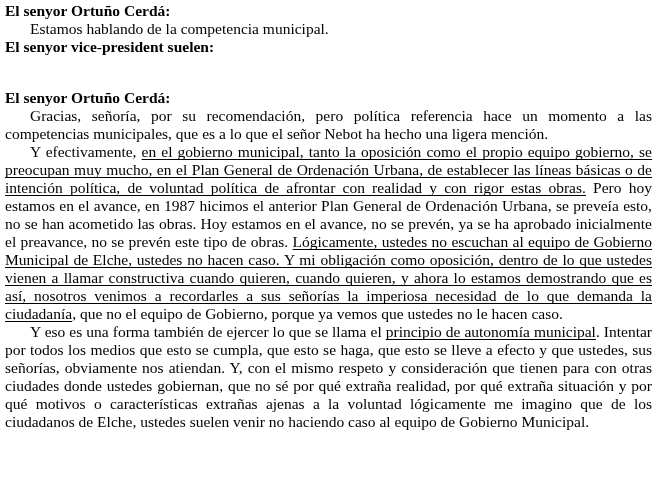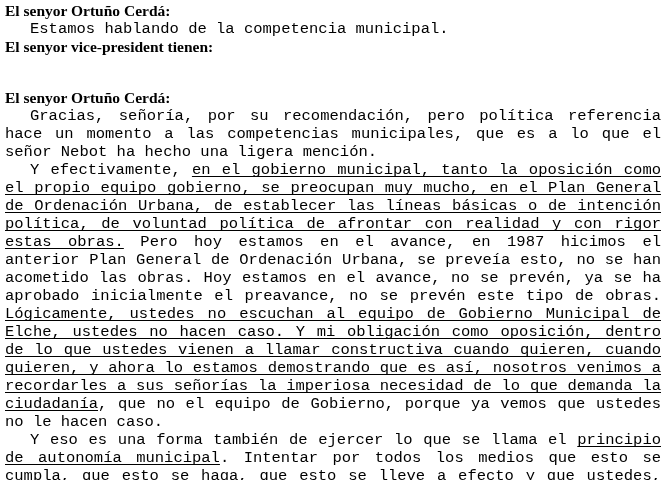--- a/index.html
+++ b/index.html
@@ -5,50 +5,49 @@
   html, body { margin: 0; padding: 0; background: #ffffff; }
   .page {
     width: 666px;
     height: 480px;
     box-sizing: border-box;
     background: #ffffff;
     color: #000000;
     font-family: "Liberation Serif", "DejaVu Serif", serif;
     font-size: 15.5px;
     line-height: 18px;
-    padding: 2px 5px 2px 5px;
+    padding: 2px 14px 2px 5px;
     overflow: hidden;
   }
   .speaker {
     font-weight: bold;
     margin: 0;
     text-align: left;
     font-size: 15.5px;
     line-height: 18px;
   }
   .para {
     margin: 0;
     text-align: justify;
     text-indent: 25px;
-    font-family: Liberation Mono, monospace;
   }
   .spacer { height: 33px; }
   .run-underline { text-decoration: underline; text-decoration-skip-ink: none; text-underline-offset: 2px; }
   .run-normal { text-decoration: none; }
 </style>
 </head>
 <body>
 
 <div class="page">
 
   <h3 class="speaker">El senyor Ortuño Cerdá:</h3>
 
   <p class="para"><span class="run-normal">Estamos hablando de la competencia municipal.</span></p>
 
-  <h3 class="speaker">El senyor vice-president tienen:</h3>
+  <h3 class="speaker">El senyor vice-president suelen:</h3>
 
 
   <div class="spacer"></div>
 
   <h3 class="speaker">El senyor Ortuño Cerdá:</h3>
 
   <p class="para"><span class="run-normal">Gracias, señoría, por su recomendación, pero política referencia hace un momento a las competencias municipales, que es a lo que el señor Nebot ha hecho una ligera mención.</span></p>
 
   <p class="para"><span class="run-normal">Y efectivamente, </span><span class="run-underline">en el gobierno municipal, tanto la oposición como el propio equipo gobierno, se preocupan muy mucho, en el Plan General de Ordenación Urbana, de establecer las líneas básicas o de intención política, de voluntad política de afrontar con realidad y con rigor estas obras.</span><span class="run-normal"> Pero hoy estamos en el avance, en 1987 hicimos el anterior Plan General de Ordenación Urbana, se preveía esto, no se han acometido las obras. Hoy estamos en el avance, no se prevén, ya se ha aprobado inicialmente el preavance, no se prevén este tipo de obras. </span><span class="run-underline">Lógicamente, ustedes no escuchan al equipo de Gobierno Municipal de Elche, ustedes no hacen caso. Y mi obligación como oposición, dentro de lo que ustedes vienen a llamar constructiva cuando quieren, cuando quieren, y ahora lo estamos demostrando que es así, nosotros venimos a recordarles a sus señorías la imperiosa necesidad de lo que demanda la ciudadanía</span><span class="run-normal">, que no el equipo de Gobierno, porque ya vemos que ustedes no le hacen caso.</span></p>
 

